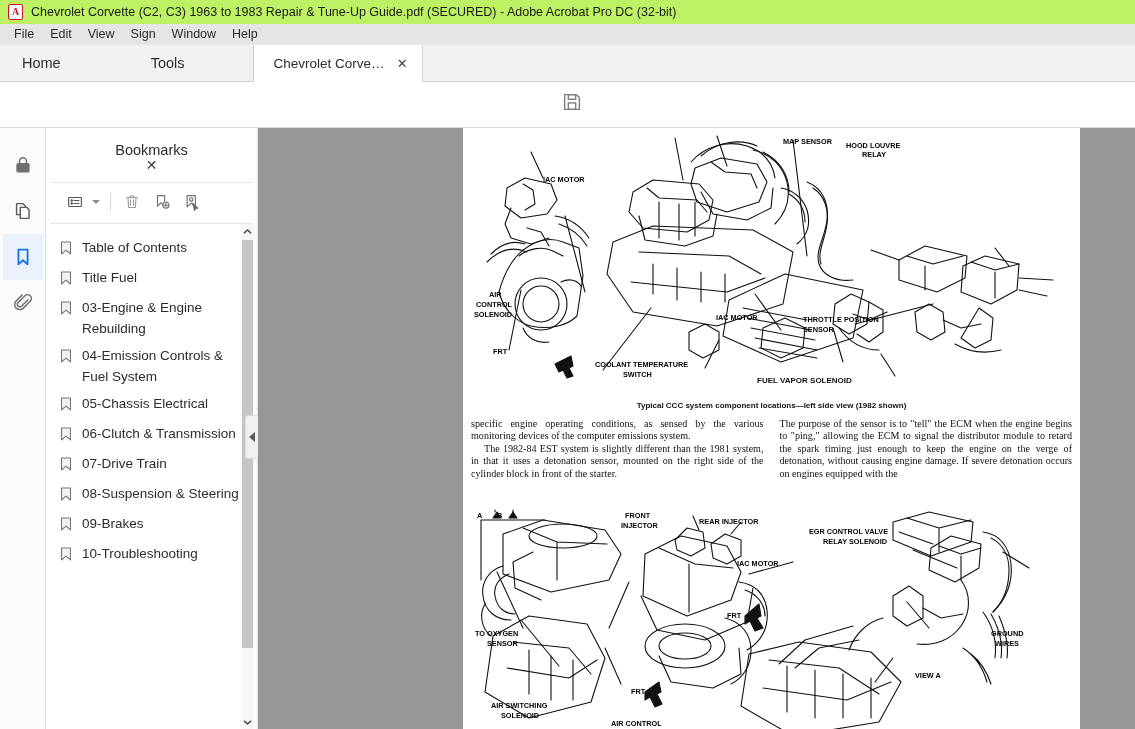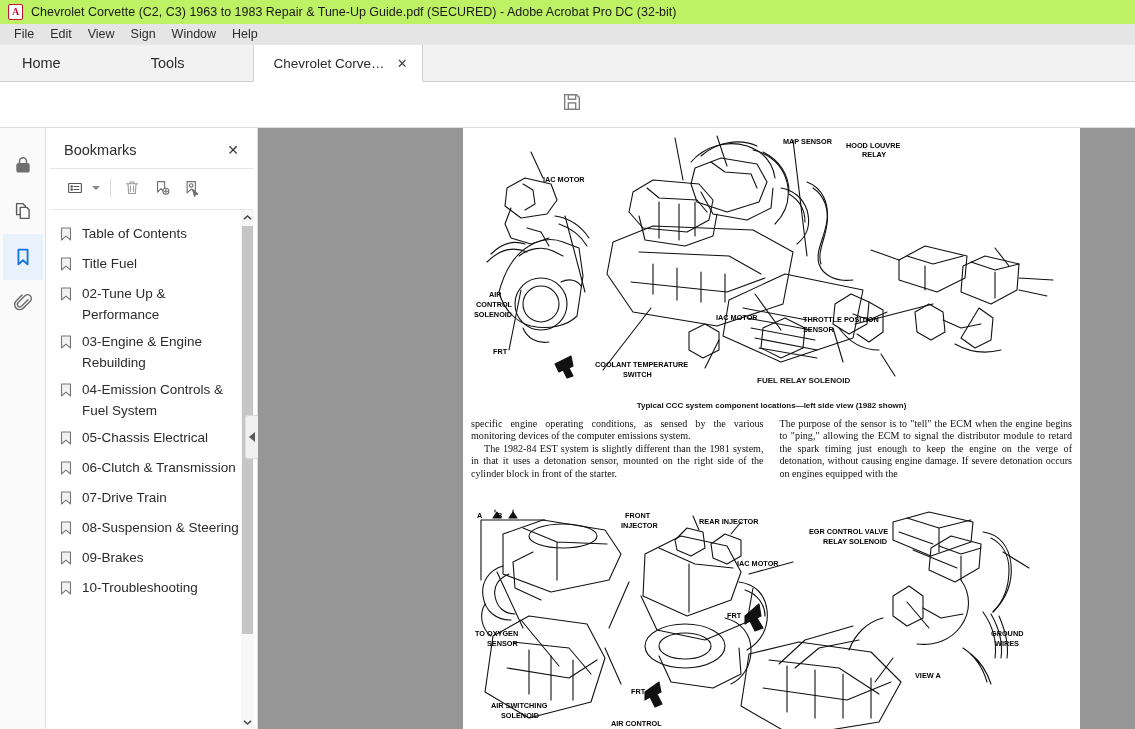--- a/index.html
+++ b/index.html
@@ -110,20 +110,21 @@
   .rail-btn.active { background: #e9f2fb; }
 
   .bmpanel {
     width: 212px; background: #ffffff; border-right: 1px solid #dcdcdc;
     display: flex; flex-direction: column; flex: 0 0 auto; position: relative;
   }
   .bm-head {
     display: flex; align-items: center; justify-content: space-between;
     padding: 14px 14px 10px 14px; border-bottom: 1px solid #e6e6e6;
     margin: 0 4px;
+    flex-direction: column;
   }
   .bm-title { font-size: 14.5px; color: #2b2b2b; }
   .bm-close { font-size: 14px; color: #3a3a3a; cursor: pointer; line-height: 1; }
   .bm-tools {
     display: flex; align-items: center; padding: 6px 10px 8px 10px;
     border-bottom: 1px solid #e6e6e6; margin: 0 4px;
   }
   .bm-tool {
     width: 30px; height: 26px; display: flex; align-items: center;
     justify-content: center; cursor: pointer;
@@ -451,28 +452,20 @@
         </span>
         <span class="bm-label">Table of Contents</span>
       </div>
       <div class="bm-row">
         <span class="bm-ico">
           <svg width="12" height="15" viewBox="0 0 12 15" fill="#f2f2f2" stroke="#777" stroke-width="1.1" stroke-linejoin="round">
               <path d="M1.5 1h9v12l-4.5-3.8L1.5 13z"></path>
             </svg>
         </span>
         <span class="bm-label">Title Fuel</span>
-      </div>
-      <div class="bm-row">
-        <span class="bm-ico">
-          <svg width="12" height="15" viewBox="0 0 12 15" fill="#f2f2f2" stroke="#777" stroke-width="1.1" stroke-linejoin="round">
-              <path d="M1.5 1h9v12l-4.5-3.8L1.5 13z"></path>
-            </svg>
-        </span>
-        <span class="bm-label">02-Tune Up &amp; Performance</span>
       </div>
       <div class="bm-row">
         <span class="bm-ico">
           <svg width="12" height="15" viewBox="0 0 12 15" fill="#f2f2f2" stroke="#777" stroke-width="1.1" stroke-linejoin="round">
               <path d="M1.5 1h9v12l-4.5-3.8L1.5 13z"></path>
             </svg>
         </span>
         <span class="bm-label">03-Engine &amp; Engine Rebuilding</span>
       </div>
       <div class="bm-row">
@@ -640,21 +633,21 @@
               <text x="30" y="222" text-anchor="start">FRT</text>
               <text x="132" y="235" text-anchor="start">COOLANT TEMPERATURE</text>
               <text x="160" y="245" text-anchor="start">SWITCH</text>
               <text x="253" y="188" text-anchor="start">IAC MOTOR</text>
               <text x="340" y="190" text-anchor="start">THROTTLE POSITION</text>
               <text x="340" y="200" text-anchor="start">SENSOR</text>
             </g>
           </svg>
         </div>
 
-        <div class="caption" style="top:248px; text-align:left; padding-left:294px;">FUEL RELAY SOLENOID</div>
+        <div class="caption" style="top:248px; text-align:left; padding-left:294px;">FUEL VAPOR SOLENOID</div>
 
         <div class="caption" style="top:273px;">Typical CCC system component locations—left side view (1982 shown)</div>
 
         <div class="cols" style="top:290px;">
           <div class="col">
             <p>specific engine operating conditions, as sensed by the various monitoring devices of the computer emissions system.</p>
             <p>The 1982-84 EST system is slightly different than the 1981 system, in that it uses a detonation sensor, mounted on the right side of the cylinder block in front of the starter.</p>
           </div>
           <div class="col">
             <p>The purpose of the sensor is to "tell" the ECM when the engine begins to "ping," allowing the ECM to signal the distributor module to retard the spark timing just enough to keep the engine on the verge of detonation, without causing engine damage. If severe detonation occurs on engines equipped with the</p>

